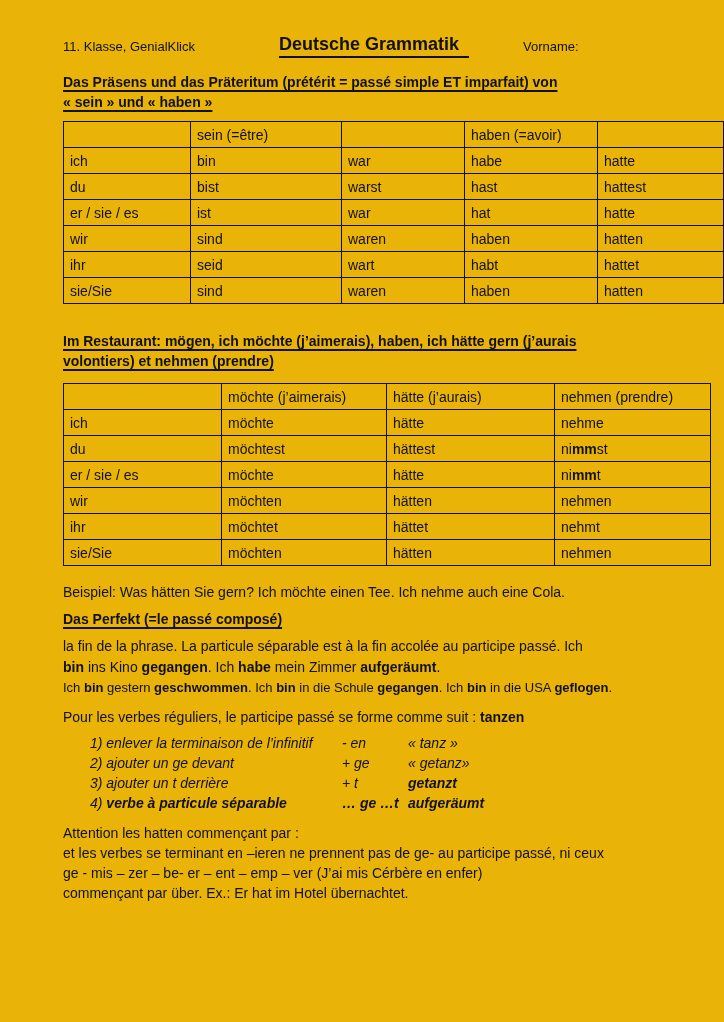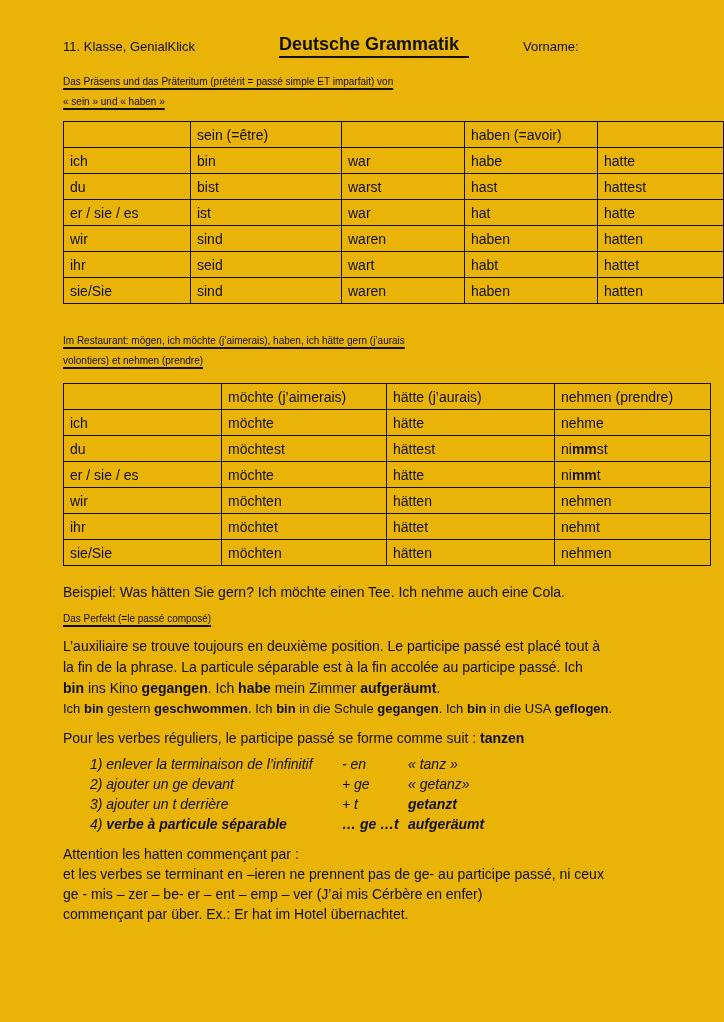--- a/index.html
+++ b/index.html
@@ -8,21 +8,21 @@
   .content{position:absolute;left:63px;top:34px;width:597px;}
 
   
   .hdr{position:relative;height:24px;}
   .hdr-left{position:absolute;left:0;top:5px;font-size:13px;white-space:nowrap;}
   .hdr-title{position:absolute;left:216px;top:0;font-size:18px;font-weight:bold;
              border-bottom:2px solid #111;padding:0 10px 1px 0;white-space:nowrap;}
   .hdr-right{position:absolute;left:460px;top:5px;font-size:13px;}
 
   
-  .heading{font-weight:normal;font-size:10px;line-height:19px;margin-top:14px;}
+  .heading{font-weight:bold;font-size:14px;line-height:19px;margin-top:14px;}
   .heading .line{text-decoration:underline;text-decoration-thickness:1.5px;text-underline-offset:3px;
                  white-space:nowrap;}
   .h2{margin-top:27px;}
   .h3{margin-top:7px;}
 
   
   table.vtable{border-collapse:collapse;table-layout:fixed;width:595px;margin-top:9px;}
   .vtable th,.vtable td{border:1.5px solid #111;font-weight:normal;text-align:left;
                         padding:2px 6px;height:21px;font-size:14px;line-height:18px;
                         white-space:nowrap;overflow:hidden;}
@@ -174,21 +174,20 @@
         </tbody>
       </table>
 
     <div class="line beispiel"><span>Beispiel: Was hätten Sie gern? Ich möchte einen Tee. Ich nehme auch eine Cola.</span></div>
 
     <div class="heading h3">
         <div class="line"><span>Das Perfekt (=le passé composé)</span></div>
       </div>
 
     <div class="para">
-        <div class="line"><span>L’auxiliaire se trouve toujours en deuxième position. Le participe passé est placé tout à</span></div>
         <div class="line"><span>la fin de la phrase. La particule séparable est à la fin accolée au participe passé. Ich</span></div>
         <div class="line"><span class="b">bin</span><span> ins Kino </span><span class="b">gegangen</span><span>. Ich </span><span class="b">habe</span><span> mein Zimmer </span><span class="b">aufgeräumt</span><span>.</span></div>
       </div>
 
     <div class="para small">
         <div class="line"><span>Ich </span><span class="b">bin</span><span> gestern </span><span class="b">geschwommen</span><span>. Ich </span><span class="b">bin</span><span> in die Schule </span><span class="b">gegangen</span><span>.  Ich </span><span class="b">bin</span><span> in die USA </span><span class="b">geflogen</span><span>.</span></div>
       </div>
 
     <div class="line pour"><span>Pour les verbes réguliers, le participe passé se forme comme suit :  </span><span class="b">tanzen</span></div>
 

